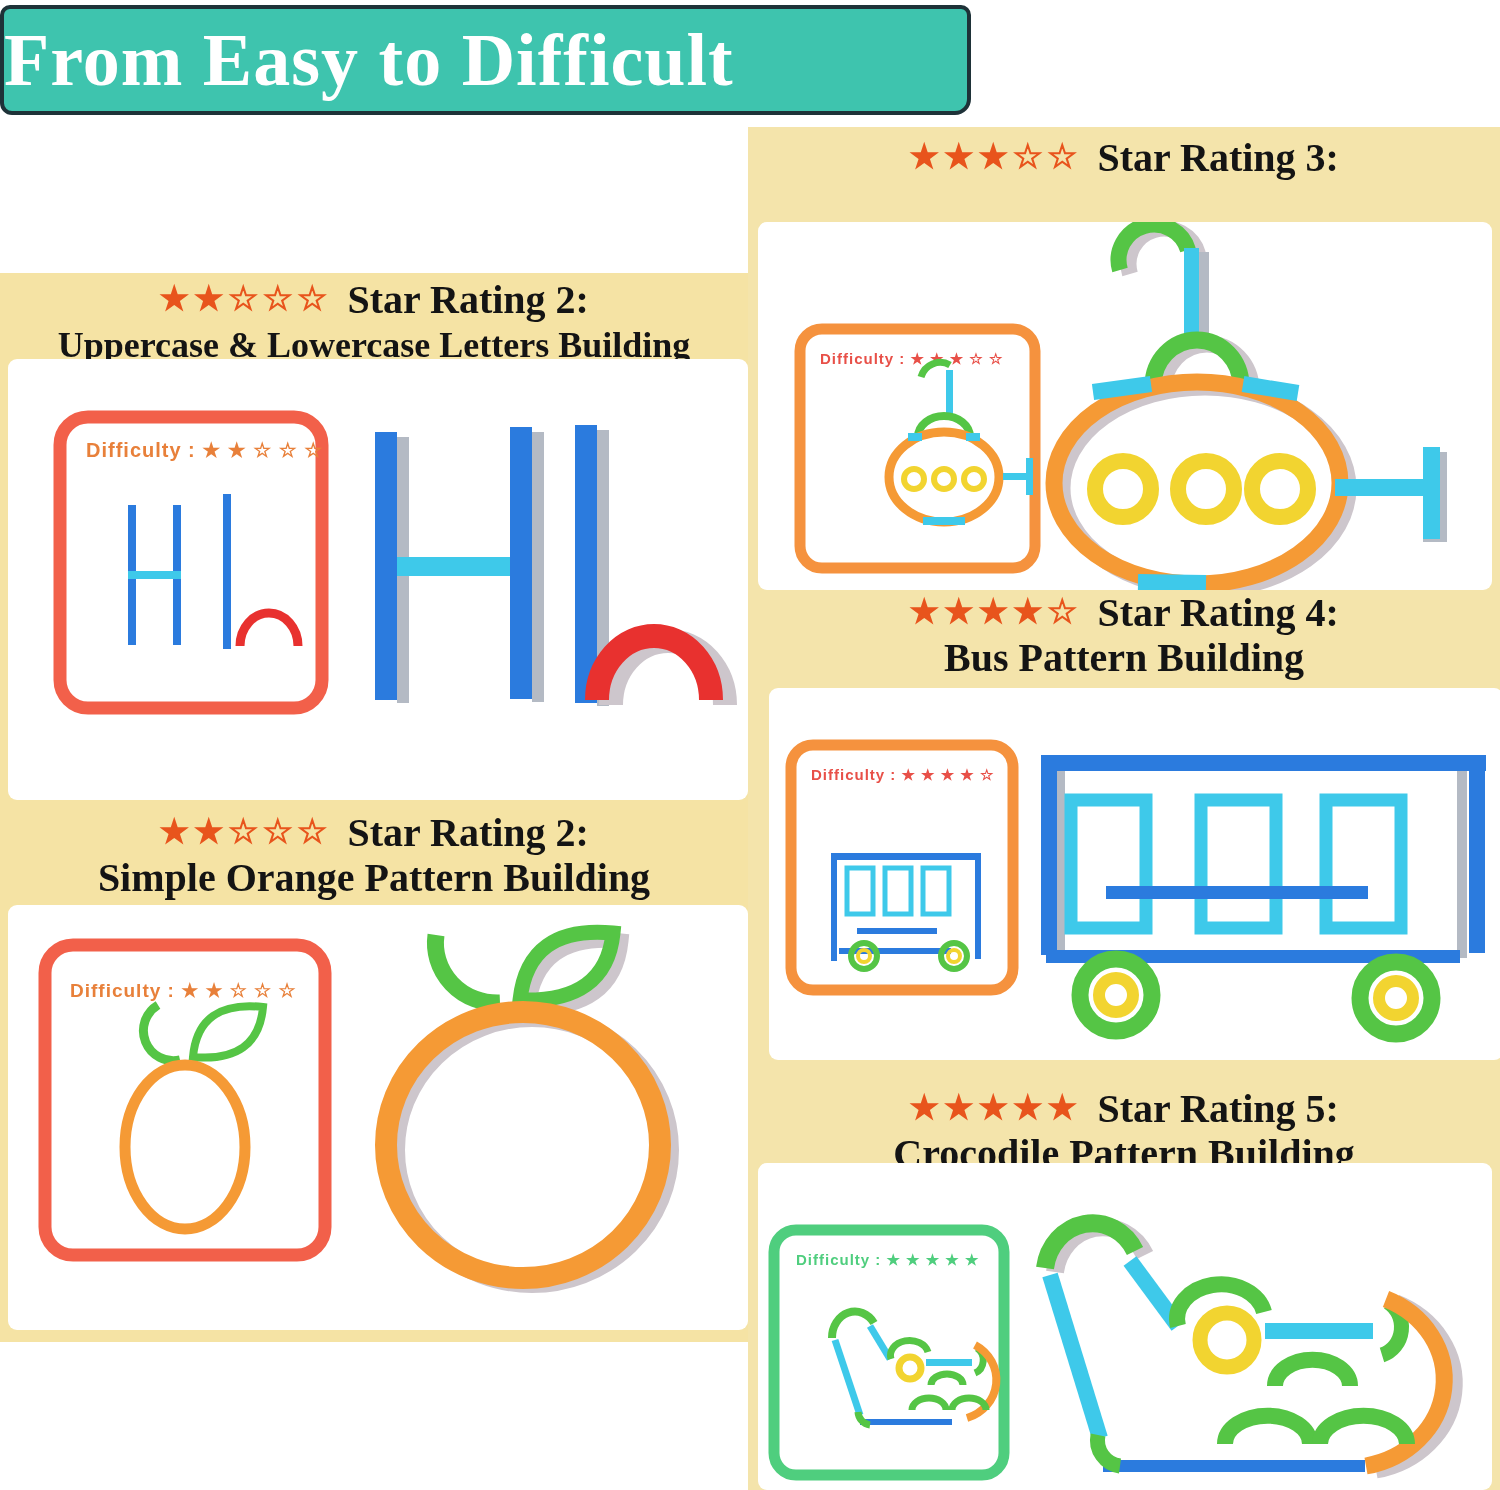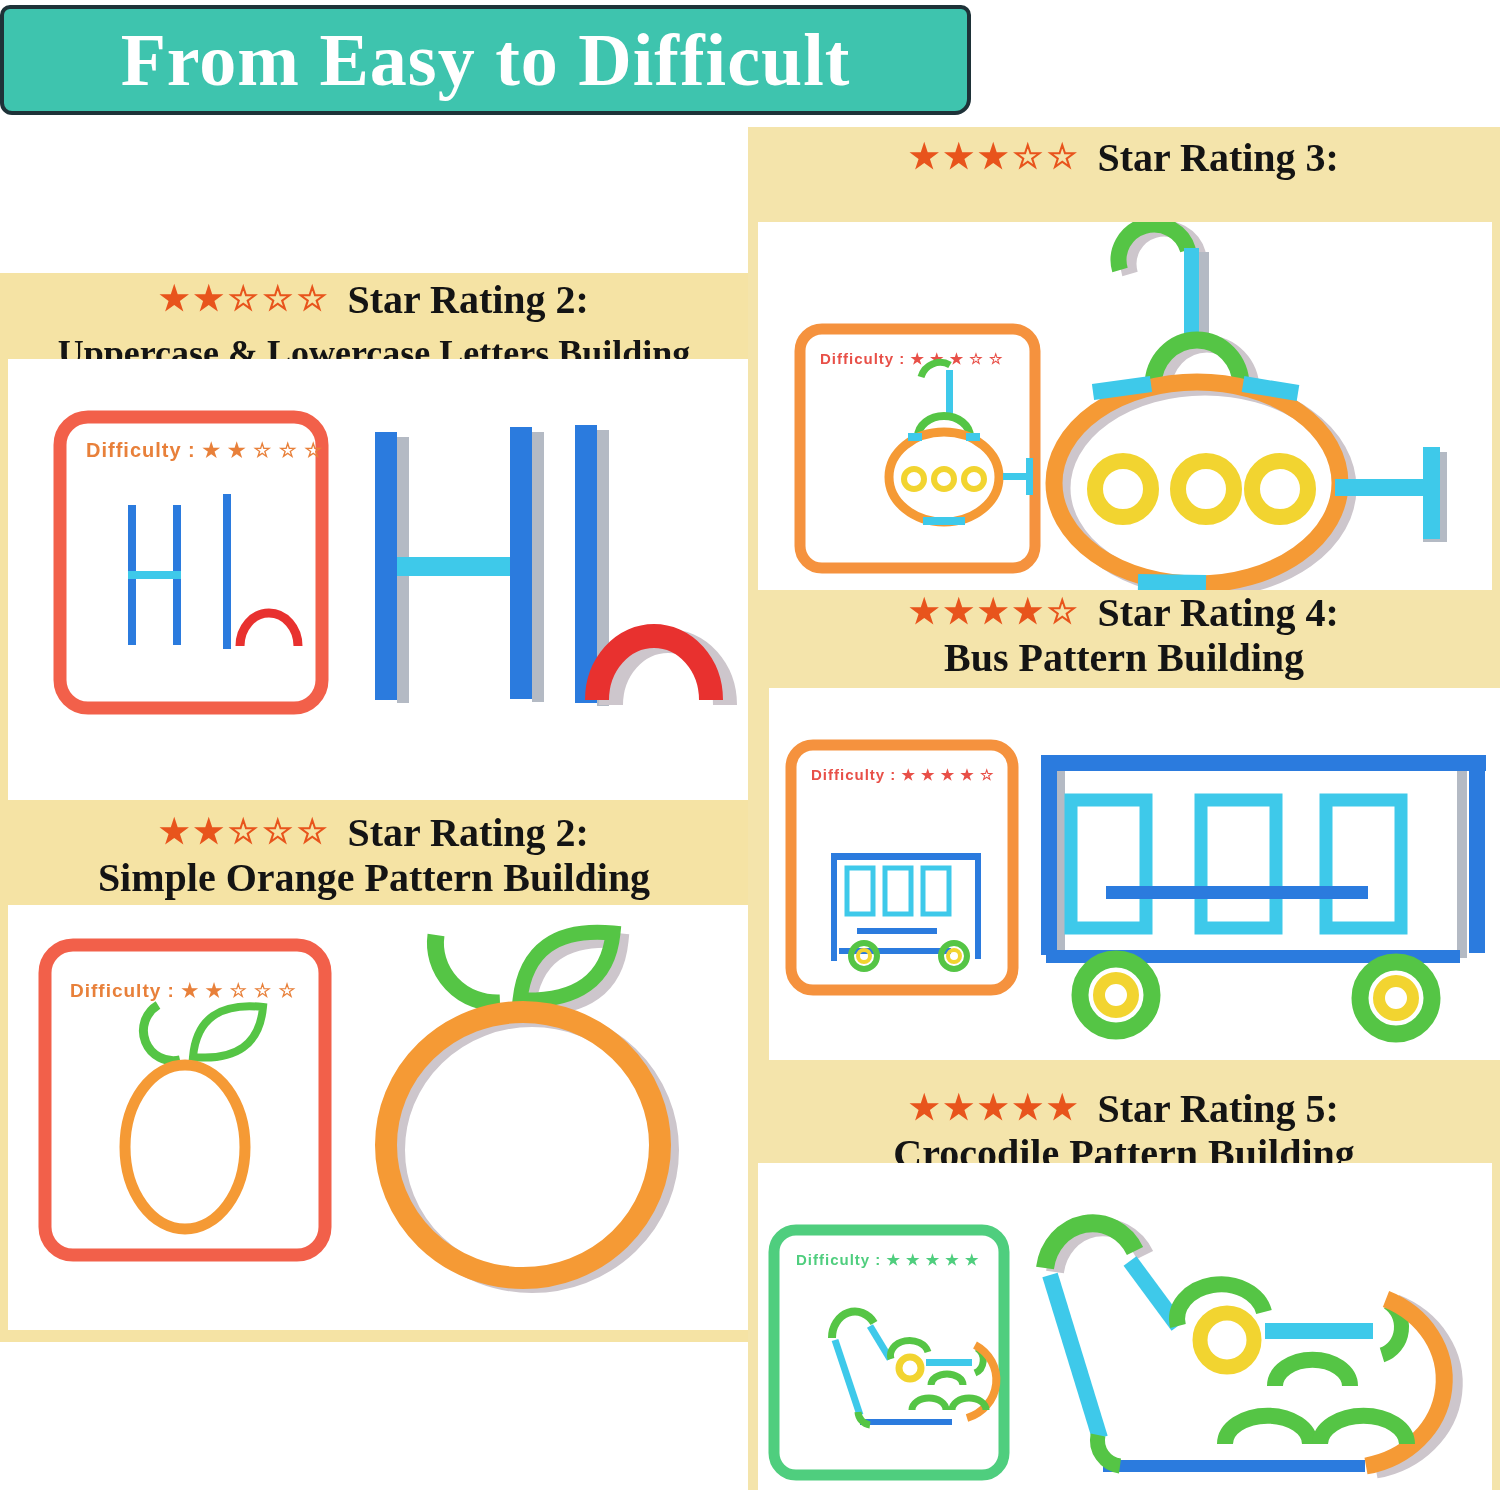--- a/index.html
+++ b/index.html
@@ -2,43 +2,43 @@
 <html><head>
 <meta charset="utf-8">
 <title>recreation</title>
 <style>
   html,body{margin:0;padding:0;background:#ffffff;}
   #stage{position:relative;width:1500px;height:1490px;background:#ffffff;overflow:hidden;
          font-family:"Liberation Serif",serif;}
   
   .banner{position:absolute;left:0;top:5px;width:963px;height:102px;background:#3EC4AE;
           border:4px solid #1E3238;border-radius:10px 10px 16px 12px;
-          display:flex;align-items:center;justify-content:center;}
+          display:flex;align-items:center;justify-content:flex-start;}
   .banner-text{font-size:74px;font-weight:bold;color:#ffffff;letter-spacing:1px;white-space:nowrap;}
 
   
   .left-col{position:absolute;left:0;top:273px;width:748px;height:1069px;background:#F5E3A4;}
   .right-col{position:absolute;left:748px;top:127px;width:752px;height:1363px;background:#F4E4AB;}
-  .photo{position:absolute;background:#ffffff;}
+  .photo{position:absolute;background:#ffffff;border-radius:9px;}
   .lp1{left:8px;top:86px;width:740px;height:441px;}
   .lp2{left:8px;top:632px;width:740px;height:425px;}
   .rp-sub{left:10px;top:95px;width:734px;height:368px;}
   .rp-bus{left:21px;top:561px;width:734px;height:372px;}
   .rp-croc{left:10px;top:1036px;width:734px;height:327px;}
 
   
   .heading{position:absolute;left:0;width:100%;text-align:center;color:#141414;}
   .lh1{top:0;height:86px;padding-top:4px;}
   .lh2{top:527px;height:105px;padding-top:10px;}
   .rh3{top:0;height:95px;padding-top:8px;}
   .rh4{top:463px;height:98px;padding-top:0;}
   .rh5{top:933px;height:103px;padding-top:26px;}
   .h-line1{font-size:40px;font-weight:bold;line-height:44px;white-space:nowrap;}
   .h-line2{font-size:40px;font-weight:bold;line-height:46px;white-space:nowrap;}
-  .lh1 .h-line2{font-size:36px;margin-top:8px;}
+  .lh1 .h-line2{font-size:36px;}
   .stars{color:#E8541C;font-size:34px;letter-spacing:4px;margin-right:16px;vertical-align:3px;}
 
   svg{position:absolute;left:0;top:0;display:block;}
   .diff-text{font-family:"Liberation Sans",sans-serif;font-weight:bold;letter-spacing:1px;}
   .diff-orange{fill:#E8803A;}
   .diff-red{fill:#E85048;}
   .diff-green{fill:#4FCE7E;}
   .card-coral{fill:#ffffff;stroke:#F2604A;stroke-width:13;}
   .card-orange{fill:#ffffff;stroke:#F5923E;stroke-width:11;}
   .card-green{fill:#ffffff;stroke:#4FCE7E;stroke-width:11;}

